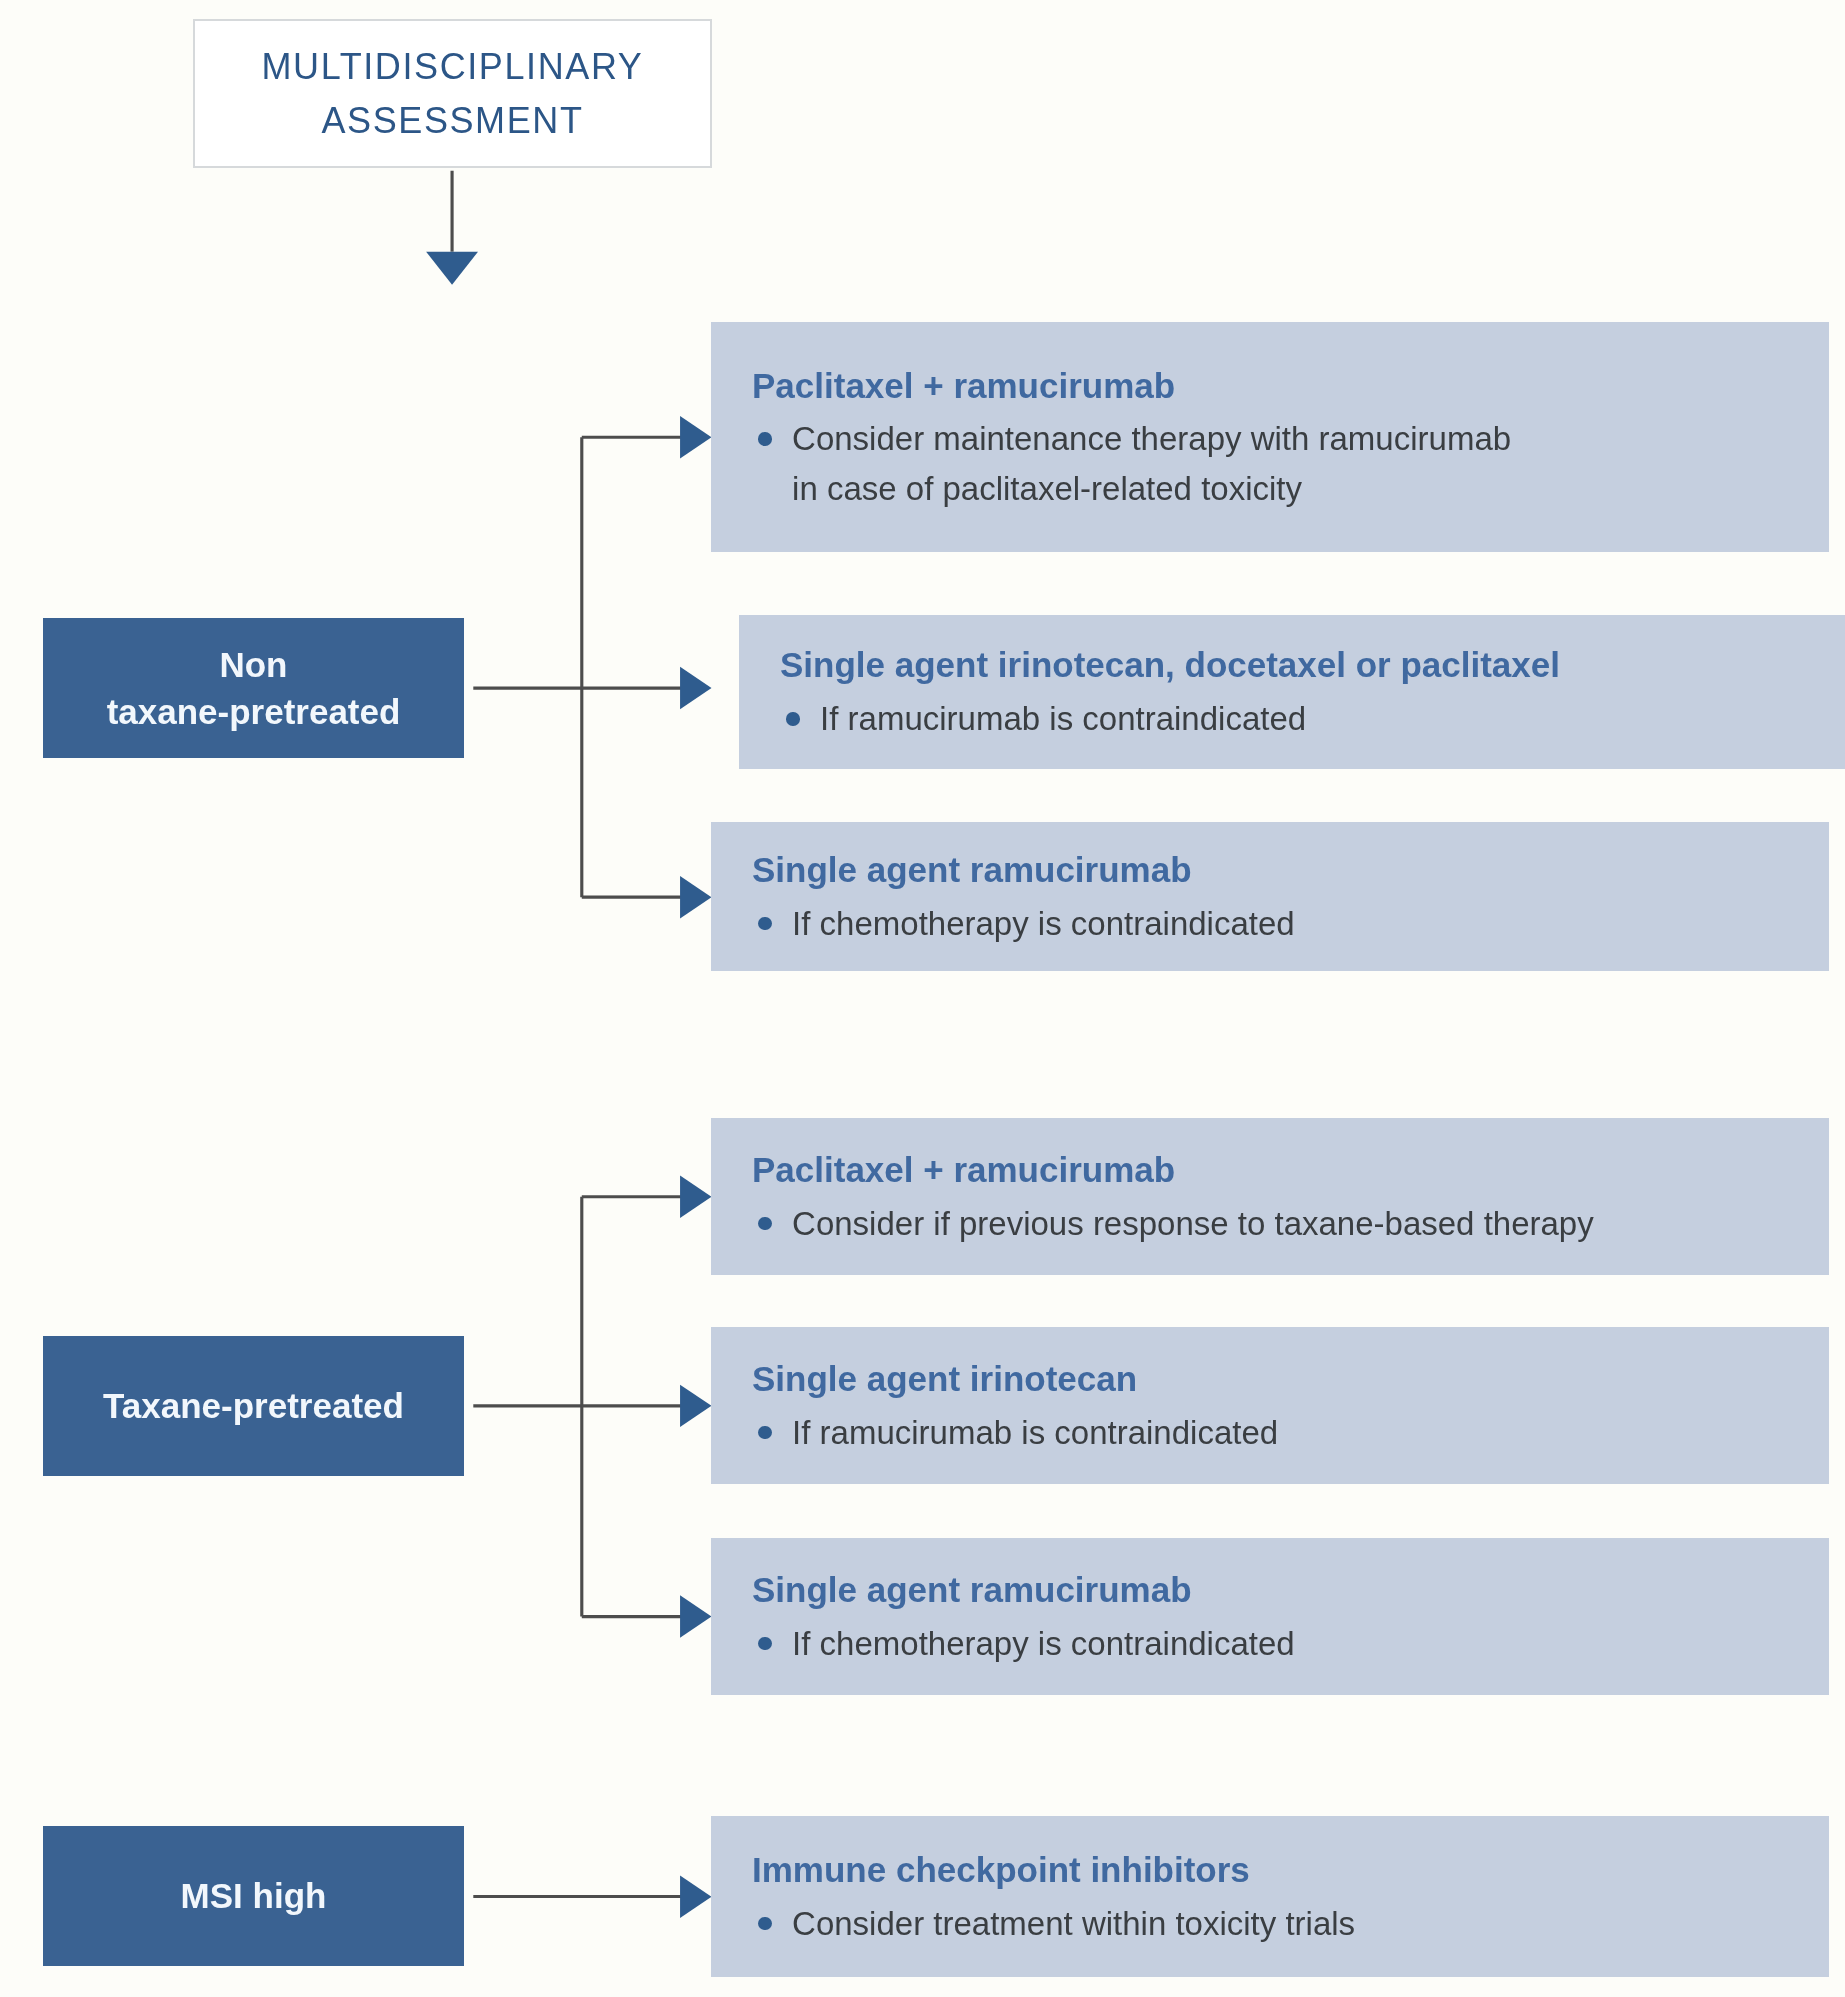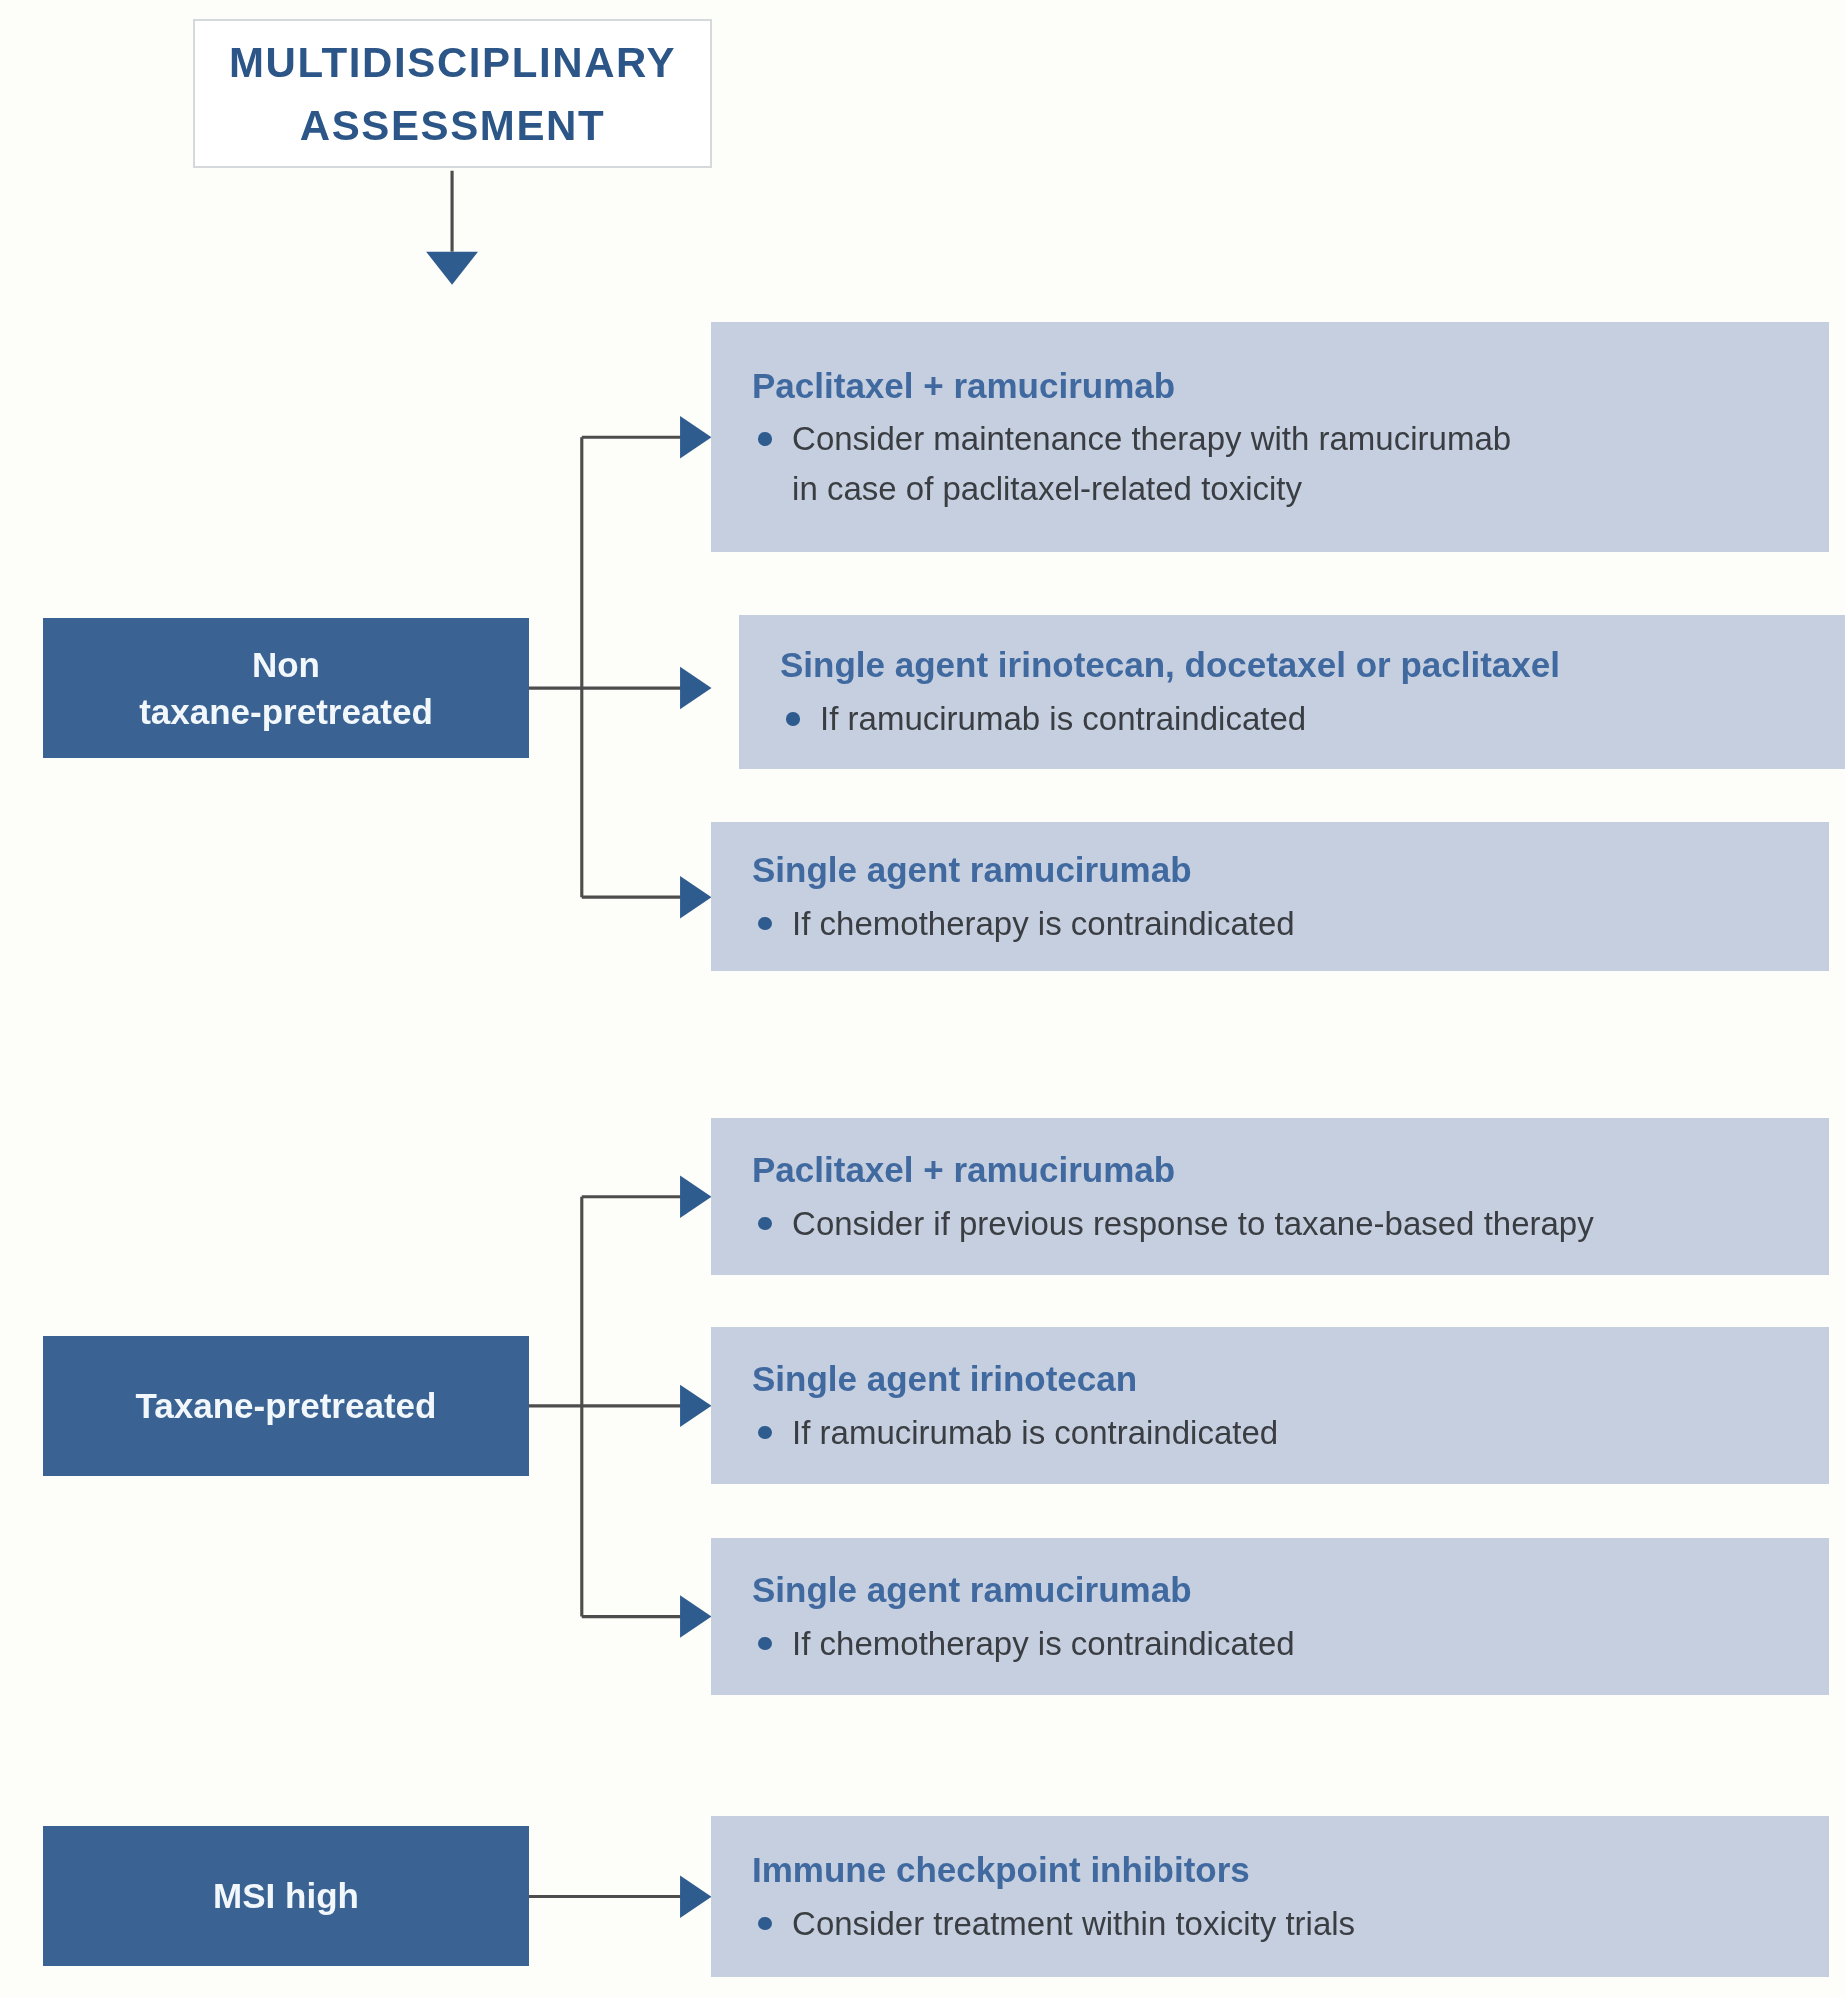--- a/index.html
+++ b/index.html
@@ -29,25 +29,25 @@
   }
   .assessment-box{
     position:absolute;left:193px;top:19px;width:519px;height:149px;
     background:var(--assessment-box-bg);
     border:2.4px solid var(--assessment-box-border);
     box-sizing:border-box;
     display:flex;align-items:center;justify-content:center;
   }
   .assessment-title{
     white-space:pre-line;text-align:center;
-    font-weight:bold;font-size:42px;line-height:1.5;letter-spacing:1.6px;
+    font-weight:normal;font-size:36px;line-height:1.5;letter-spacing:1.6px;
     color:var(--assessment-title);
   }
   .category-box{
-    position:absolute;left:43px;width:486px;height:140px;
+    position:absolute;left:43px;width:421px;height:140px;
     background:var(--category-box-bg);
     display:flex;align-items:center;justify-content:center;
   }
   .category-label{
     color:var(--category-label);
     font-weight:bold;font-size:35px;line-height:1.35;
     text-align:center;white-space:pre-line;
   }
   .option-box{
     position:absolute;left:711px;width:1118px;

